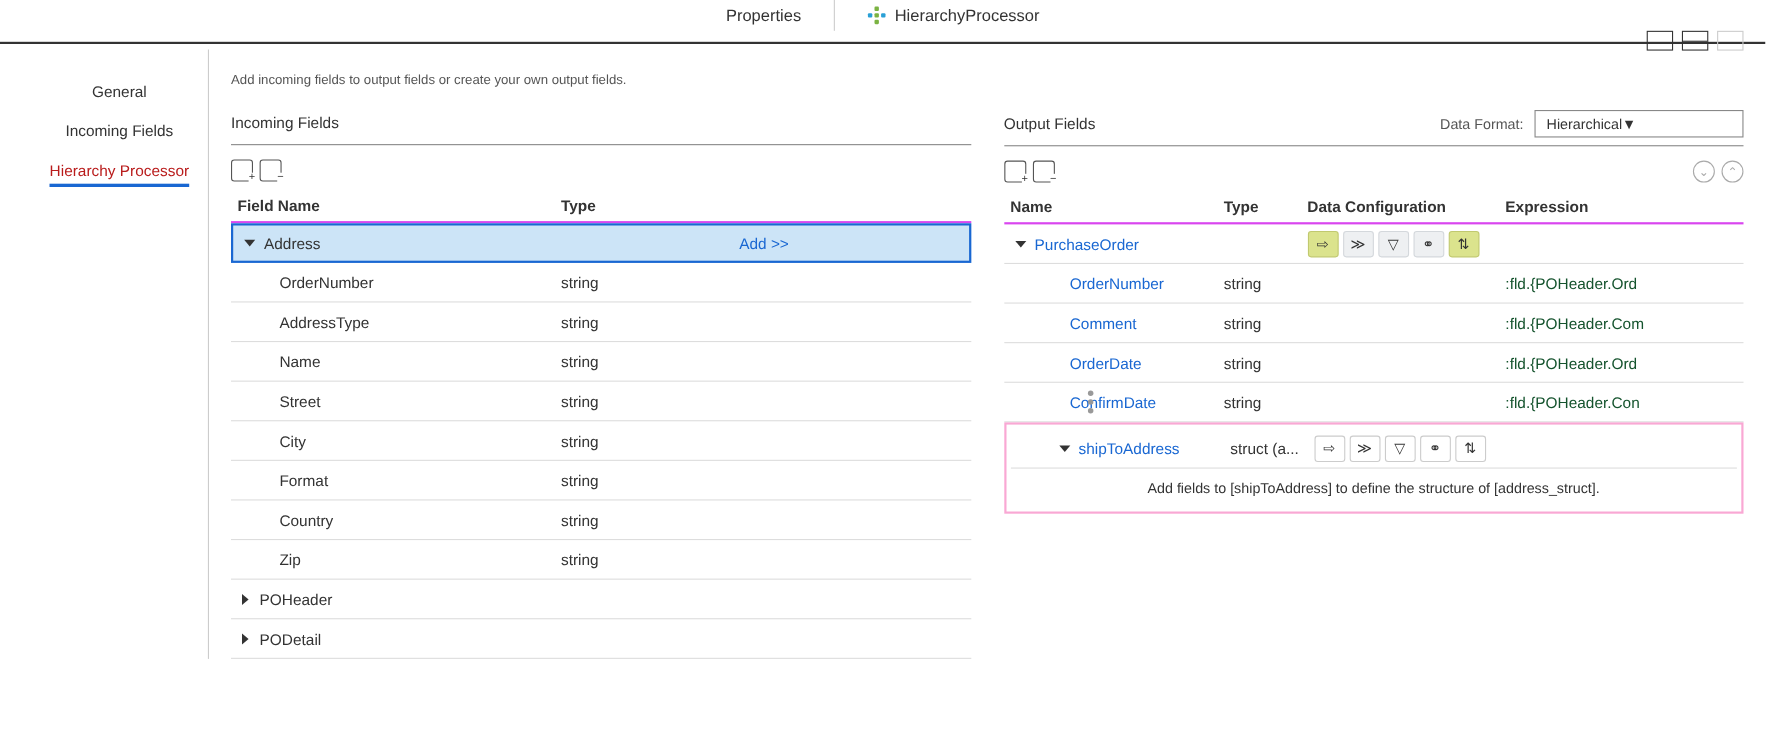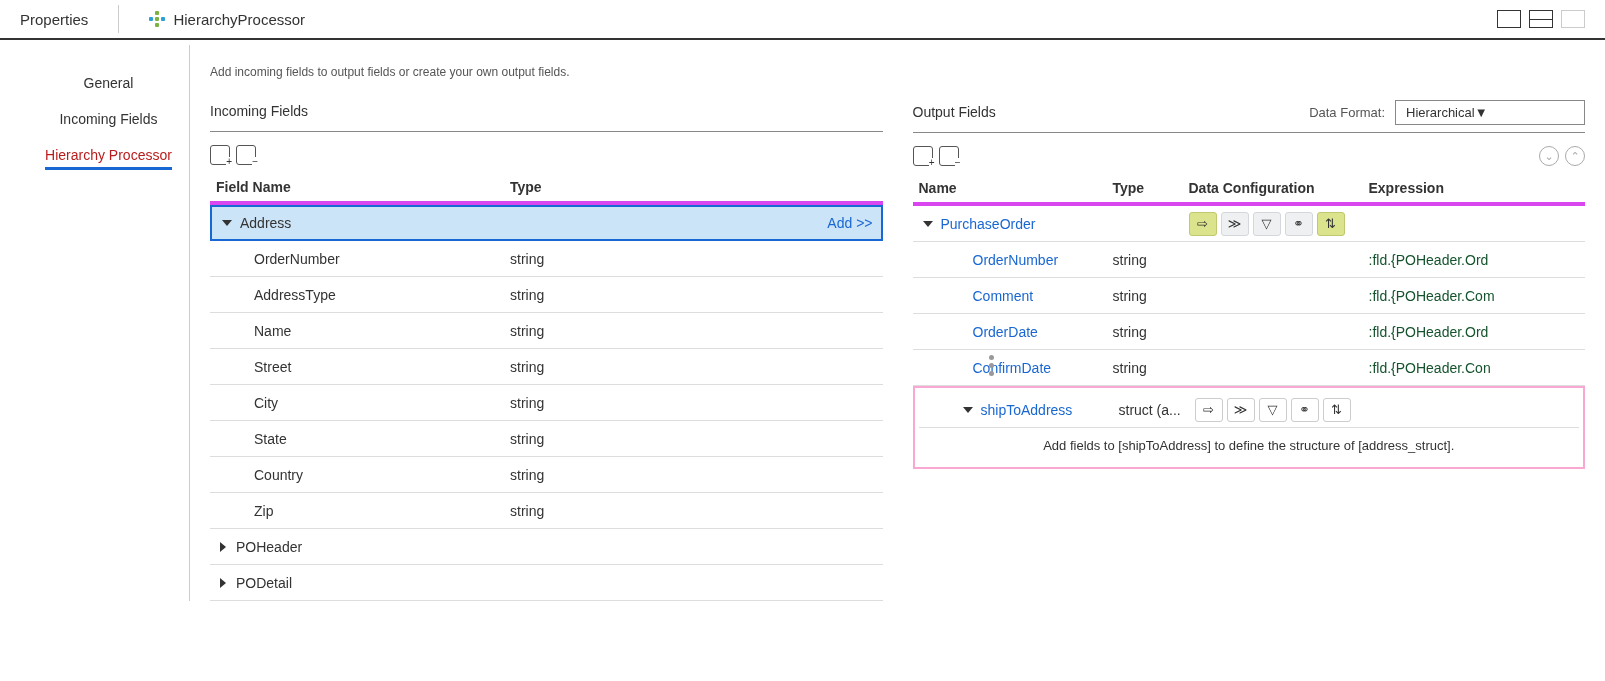--- a/index.html
+++ b/index.html
@@ -1,18 +1,18 @@
 <!DOCTYPE html>
 <html><head>
 <meta charset="utf-8">
 <style>
 * { box-sizing: border-box; margin: 0; padding: 0; }
 body { font-family: -apple-system, BlinkMacSystemFont, "Segoe UI", Arial, sans-serif; font-size: 13px; color: #333; background: #fff; width: 1605px; }
 
-.header-bar { display: flex; align-items: center; height: 40px; padding: 0 20px; border-bottom: 2px solid #333; margin-bottom: 5px; }
+.header-bar { display: flex; align-items: center; height: 40px; padding: 0 20px; border-bottom: 2px solid #333; margin-bottom: 5px; flex-direction: column; }
 .header-left { display:flex; align-items:center; gap: 20px; }
 .header-title { font-size: 15px; color: #333; }
 .header-divider { width: 1px; height: 28px; background: #ccc; margin: 0 10px; }
 .header-proc { display: flex; align-items: center; gap: 8px; font-size: 15px; }
 .header-icons-right { margin-left: auto; display:flex; gap: 8px; }
 .layout-icon { width: 24px; height: 18px; border: 1.5px solid #333; display:inline-block; position:relative; }
 .layout-icon.split::before { content:""; position:absolute; left:0; right:0; top:50%; border-top:1.5px solid #333; }
 .layout-icon.light { border-color:#ccc; }
 
 .main-area { display: flex; padding: 0 20px; }
@@ -32,24 +32,24 @@
 
 .panel-hr { border-top: 1px solid #888; margin-bottom: 5px; }
 
 .toolbar-row { display:flex; align-items:center; padding: 8px 0; gap: 6px; }
 .toolbar-right { margin-left: auto; display:flex; gap: 6px; }
 .btn-icon { width: 20px; height: 20px; border: 1.5px solid #555; border-radius: 3px; display:inline-flex; align-items:center; justify-content:center; font-size: 11px; background: #fff; position: relative; cursor:pointer; }
 .btn-icon.small-plus::after { content:"+"; position:absolute; bottom:-3px; right:-3px; font-size:10px; background:#fff; line-height:1; }
 .btn-icon.small-minus::after { content:"−"; position:absolute; bottom:-3px; right:-3px; font-size:10px; background:#fff; line-height:1; }
 .circle-icon { width:20px; height:20px; border:1.5px solid #aaa; border-radius:50%; display:inline-flex; align-items:center; justify-content:center; font-size:11px; color:#aaa; cursor:pointer; }
 
-.table-head-row { display:flex; border-bottom: 4px solid #d946ef; padding: 6px 0; font-weight: bold; font-size: 14px; }
+.table-head-row { display:flex; border-bottom: 2px solid #d946ef; padding: 6px 0; font-weight: bold; font-size: 14px; }
 .col-name { flex: 0 0 300px; padding-left: 6px; }
 .col-type { flex: 0 0 160px; }
-.col-add { flex: 1; text-align: right; padding-right: 8px; }
+.col-add { flex: 1; padding-right: 21px; }
 
 .out-col-name { flex: 0 0 200px; padding-left: 6px; }
 .out-col-type { flex: 0 0 76px; }
 .out-col-config { flex: 0 0 180px; }
 .out-col-expr { flex: 1; }
 
 .row { display:flex; align-items:center; border-bottom: 1px solid #ddd; min-height: 36px; font-size: 14px; color: #333;}
 .row .col-name, .row .out-col-name { display:flex; align-items:center; }
 .row.selected { background: #cce4f7; border: 2px solid #1967d2; }
 .row.selected .col-add a { color: #1967d2; }
@@ -180,21 +180,21 @@
           </div>
           <div class="row">
             <div class="col-name indent-1">
               <span>City</span>
             </div>
             <div class="col-type">string</div>
             <div class="col-add"></div>
           </div>
           <div class="row">
             <div class="col-name indent-1">
-              <span>State</span>
+              <span>Format</span>
             </div>
             <div class="col-type">string</div>
             <div class="col-add"></div>
           </div>
           <div class="row">
             <div class="col-name indent-1">
               <span>Country</span>
             </div>
             <div class="col-type">string</div>
             <div class="col-add"></div>

